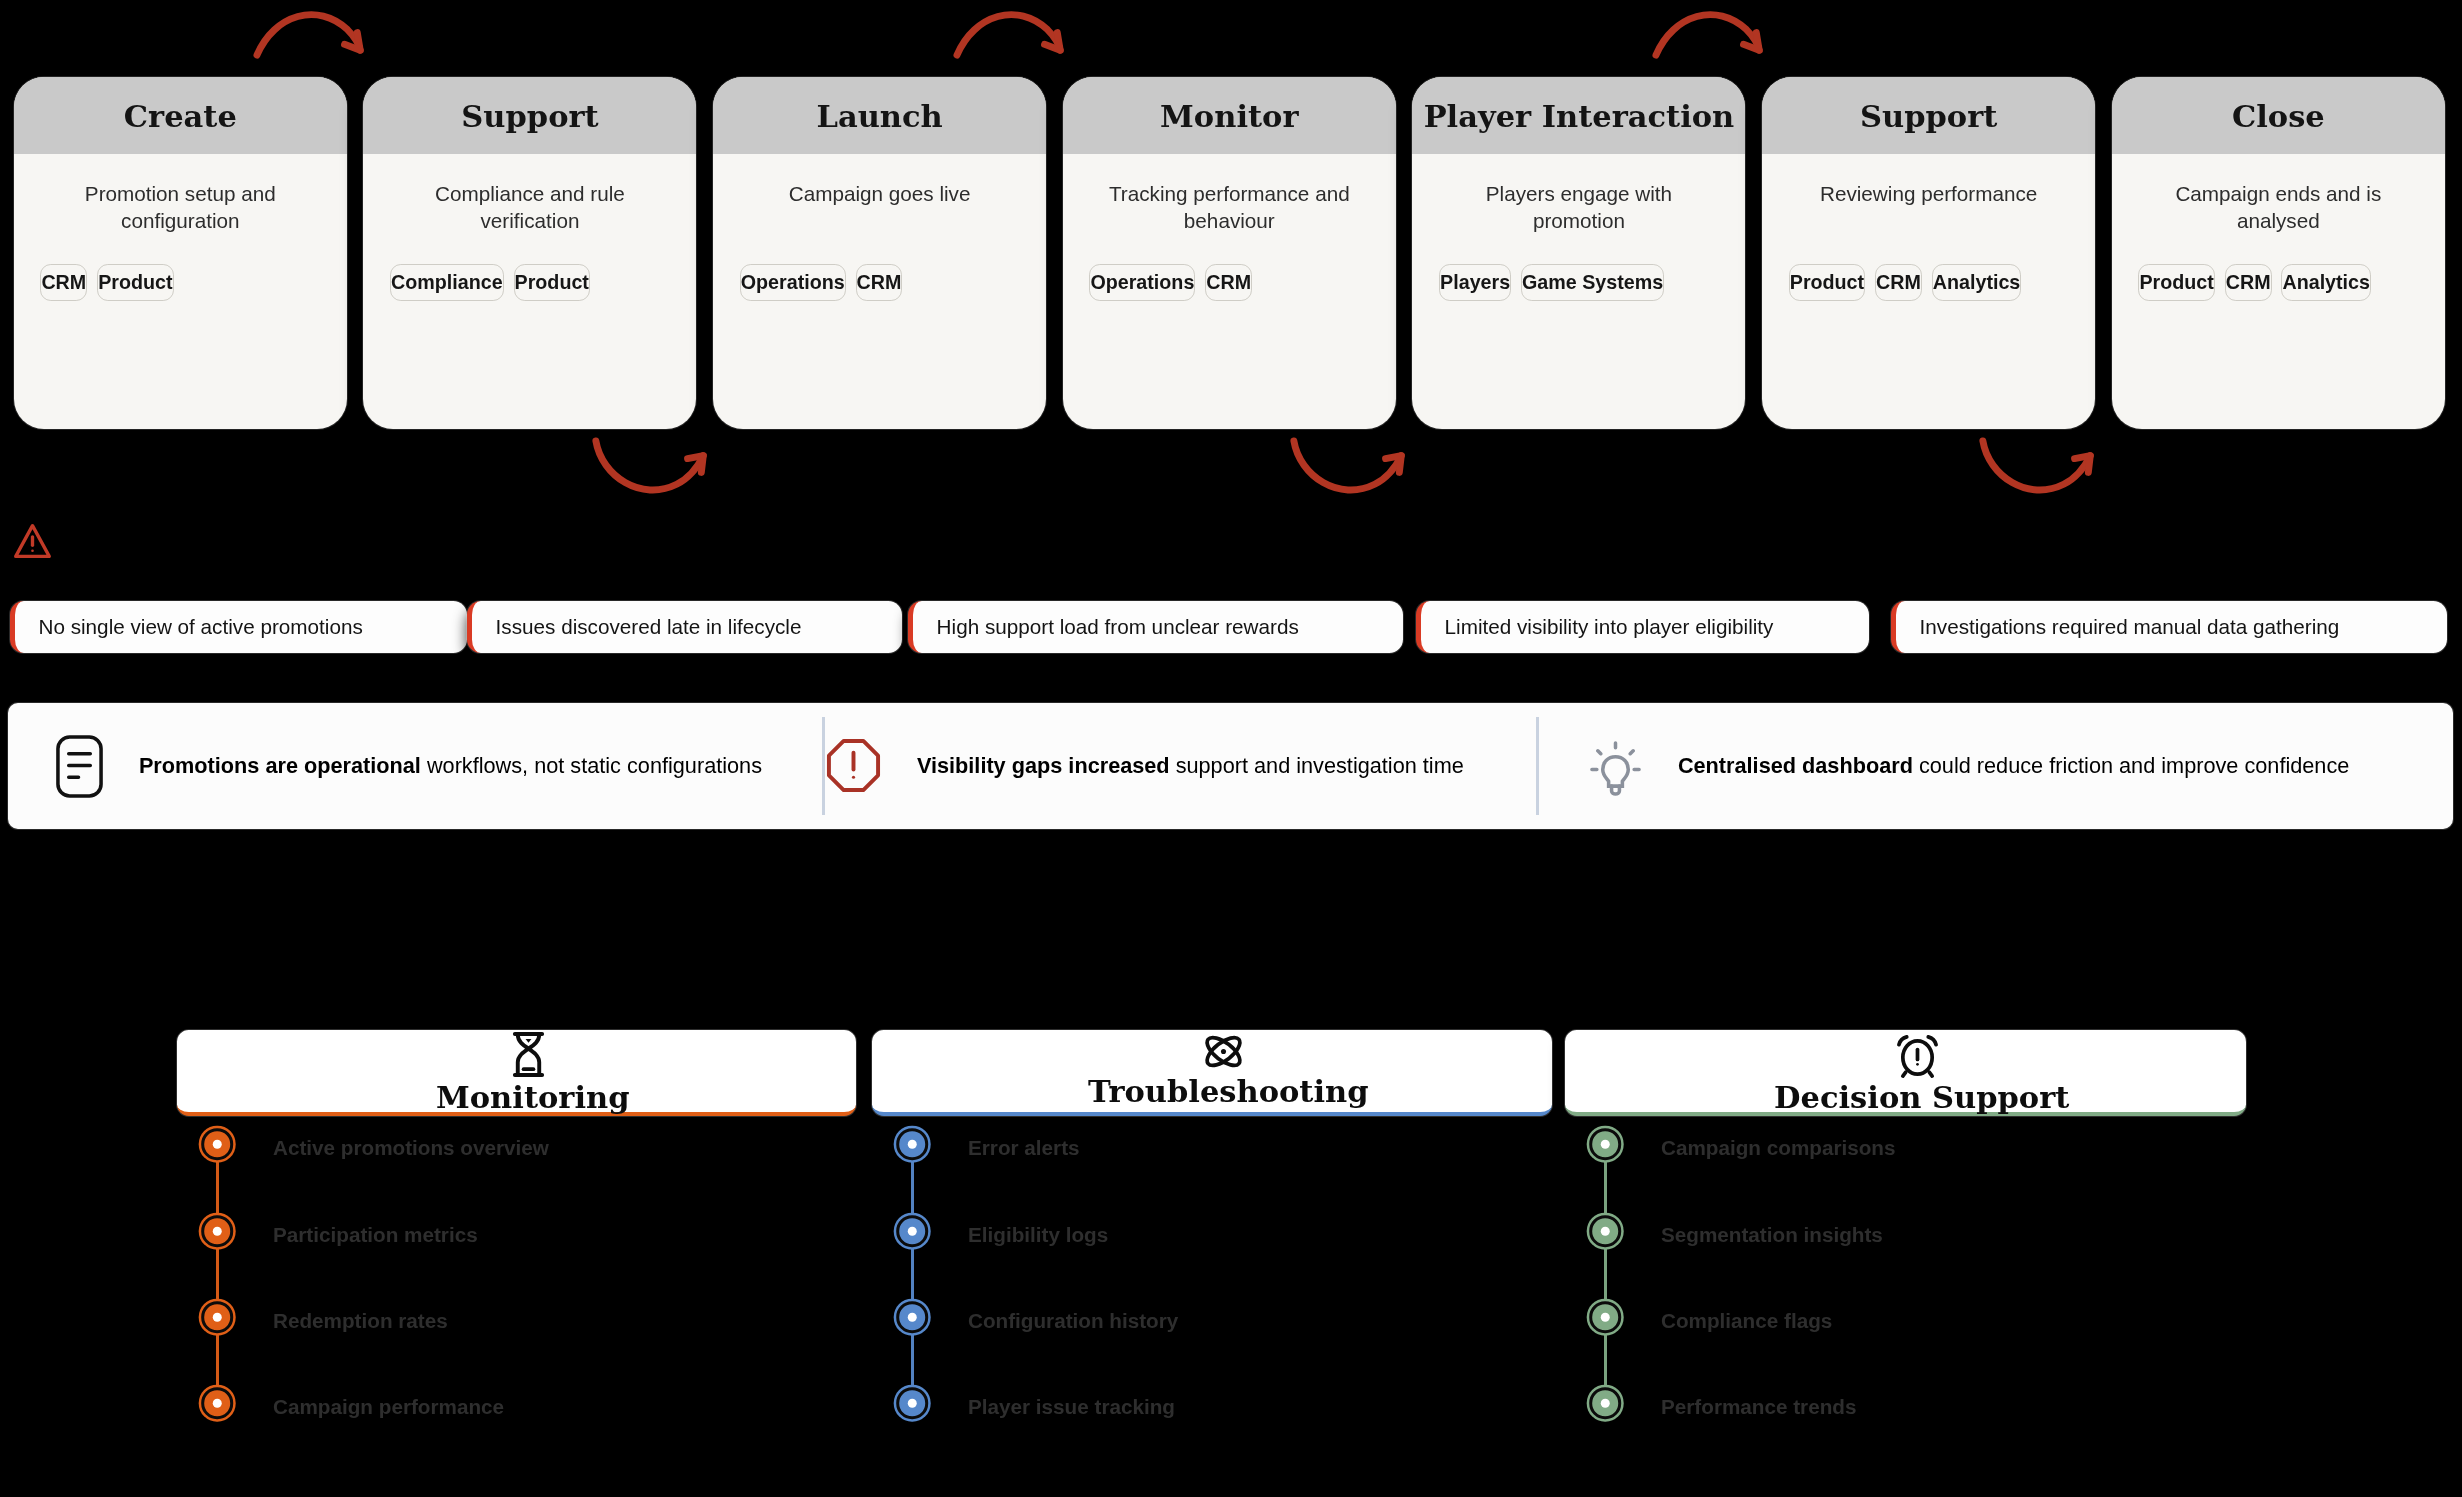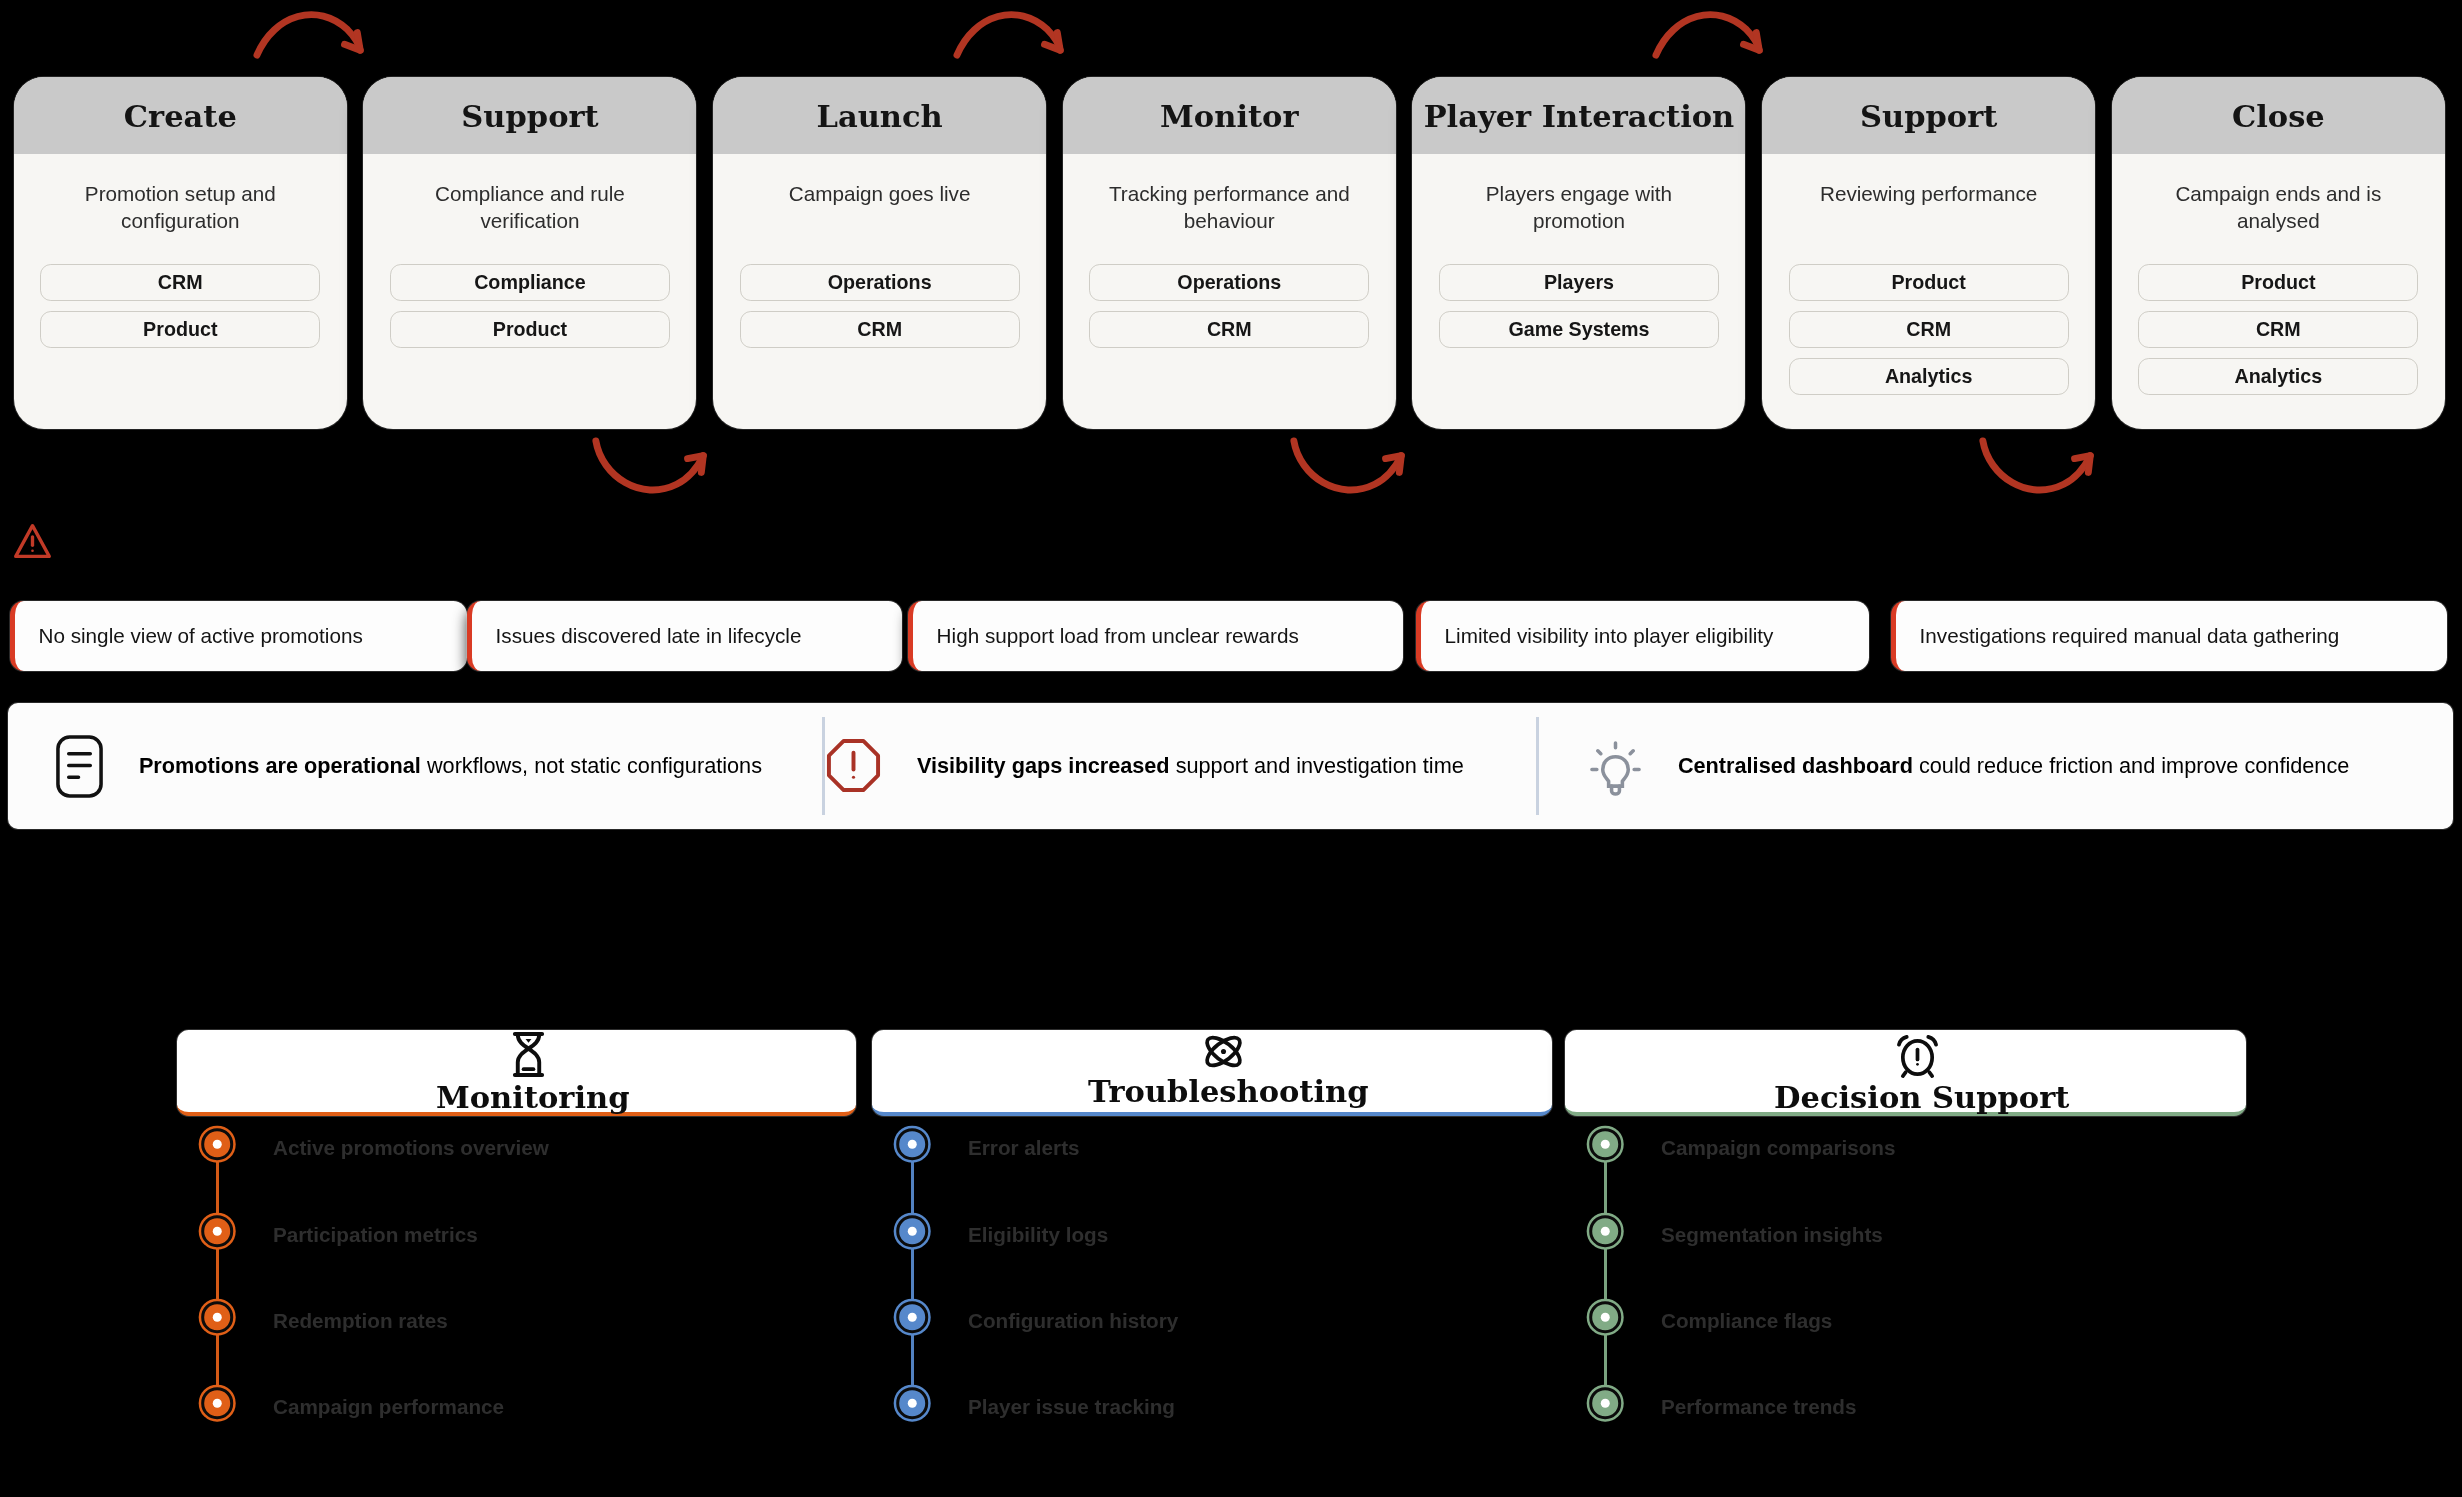--- a/index.html
+++ b/index.html
@@ -6,33 +6,33 @@
     font-family:"Liberation Sans",sans-serif;}
   .stage-root{position:relative;width:2463px;height:1497px;background:#000;}
 
   
   .cards-row{position:absolute;left:13.8px;top:77px;width:2431px;height:352px;display:flex;gap:16.7px;}
   .card{flex:1;background:var(--card-body-bg,#f7f6f3);border-radius:30px;position:relative;
     box-shadow:0 0 0 1px rgba(255,255,255,.14),0 9.9px 19.7px rgba(0,0,0,.8);overflow:hidden;}
   .card-header{height:77px;background:var(--card-header-bg,#c9c9c9);display:flex;align-items:center;justify-content:center;}
   .card-title{font-family:"DejaVu Serif","Liberation Serif",serif;font-weight:700;font-size:30.5px;color:#141414;}
   .card-desc{margin-top:25.6px;padding:0 25.6px;text-align:center;font-size:20.7px;line-height:1.33;color:#2d2d2d;}
-  .tags{position:absolute;left:26.6px;right:26.6px;top:187px;display:flex;flex-direction:column;gap:9.9px;}
+  .tags{position:absolute;left:26.6px;right:26.6px;top:187px;display:flex;flex-direction:row;gap:9.9px;}
   .tag{height:35px;border:1.5px solid #cfcdc6;border-radius:10.8px;display:flex;align-items:center;justify-content:center;
     font-weight:700;font-size:19.7px;color:#161616;background:transparent;}
 
   
   .arrow{position:absolute;color:var(--red-arrow,#b23522);}
   .arrow svg{display:block;}
 
   
   .warn-tri{position:absolute;left:11.8px;top:519px;color:var(--alert-red,#c13a27);}
 
   
-  .pain{position:absolute;top:601px;height:70px;background:var(--panel-bg,#fdfdfd);border-radius:13.8px;
+  .pain{position:absolute;top:601px;height:52px;background:var(--panel-bg,#fdfdfd);border-radius:13.8px;
     border-left:5.9px solid var(--accent-strip-red,#d93b24);display:flex;align-items:center;
     padding-left:23.6px;box-sizing:border-box;font-size:20.7px;color:#141414;
     box-shadow:0 0 0 1px rgba(255,255,255,.16),0 7.9px 13.8px rgba(0,0,0,.8);}
 
   
   .insights{position:absolute;left:7.9px;top:703px;width:2445px;height:126px;background:#fcfcfc;border-radius:9.9px;
     display:flex;align-items:center;box-shadow:0 0 0 1px rgba(255,255,255,.16),0 9.9px 15.8px rgba(0,0,0,.85);}
   .iseg{display:flex;align-items:center;height:100%;box-sizing:border-box;}
   .iseg-1{width:814px;padding-left:47px;}
   .iseg-2{width:714px;border-left:3px solid var(--divider,#c9d2e0);}

